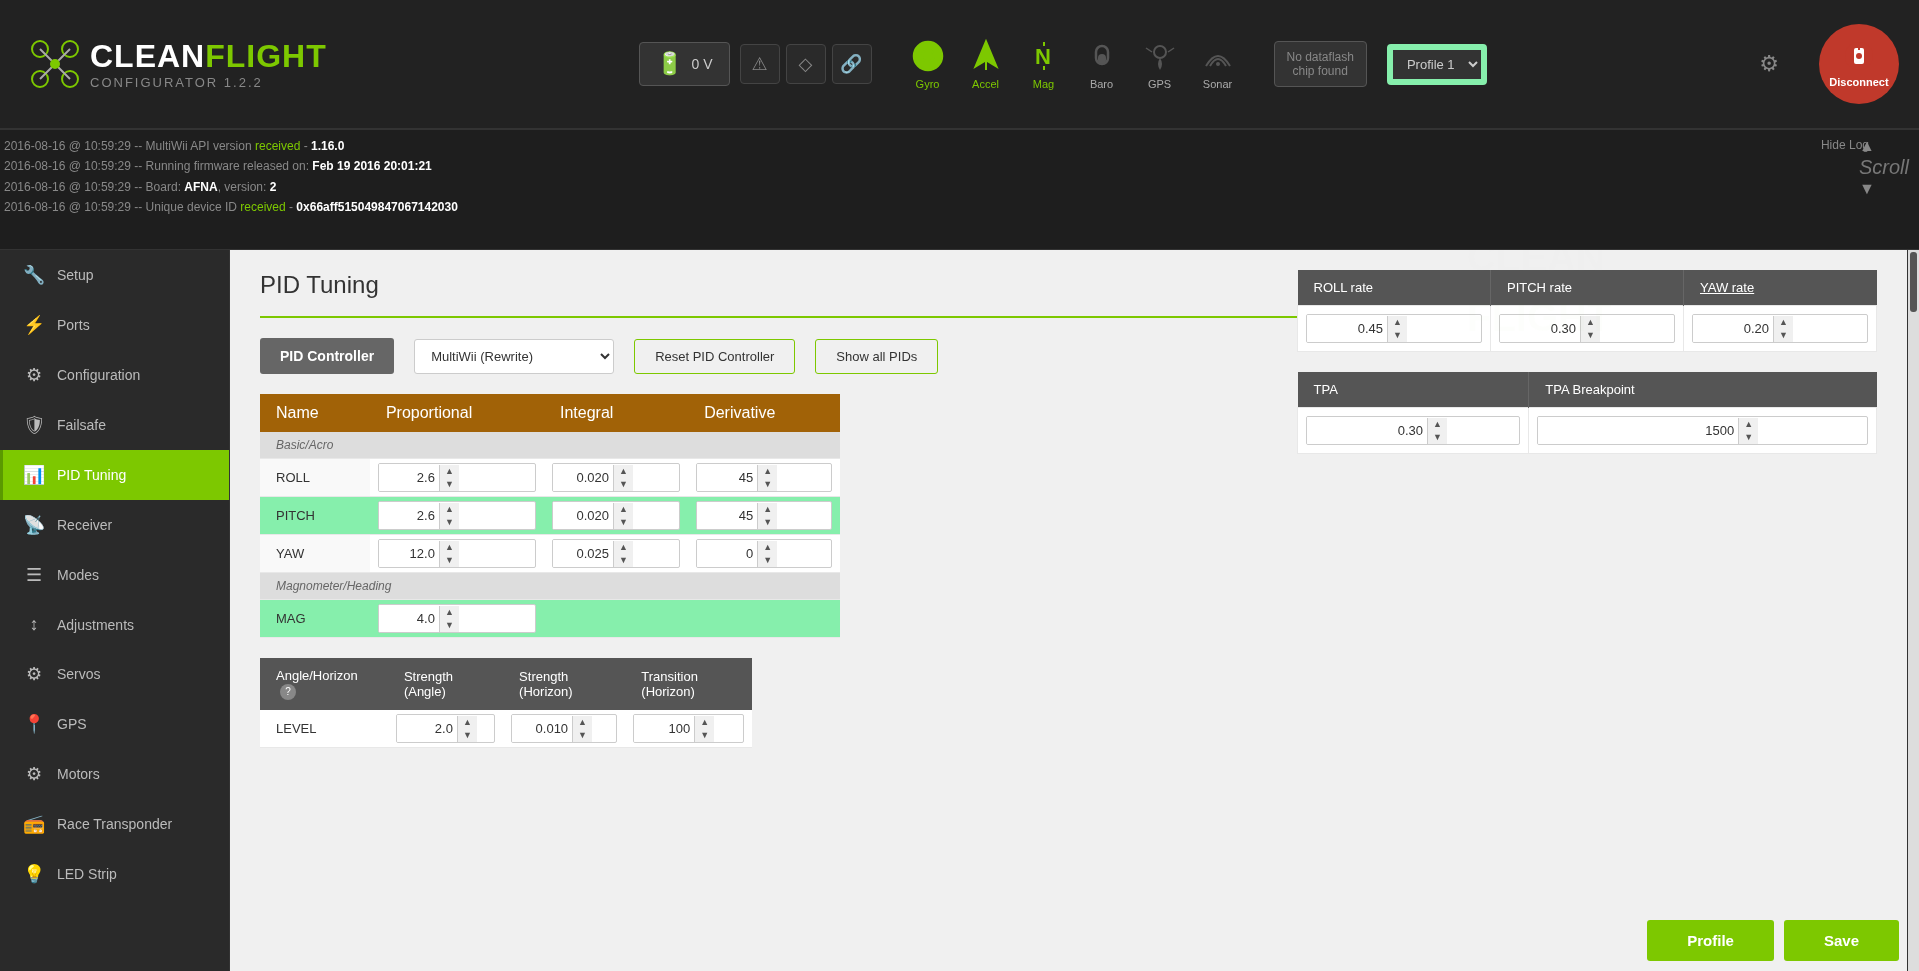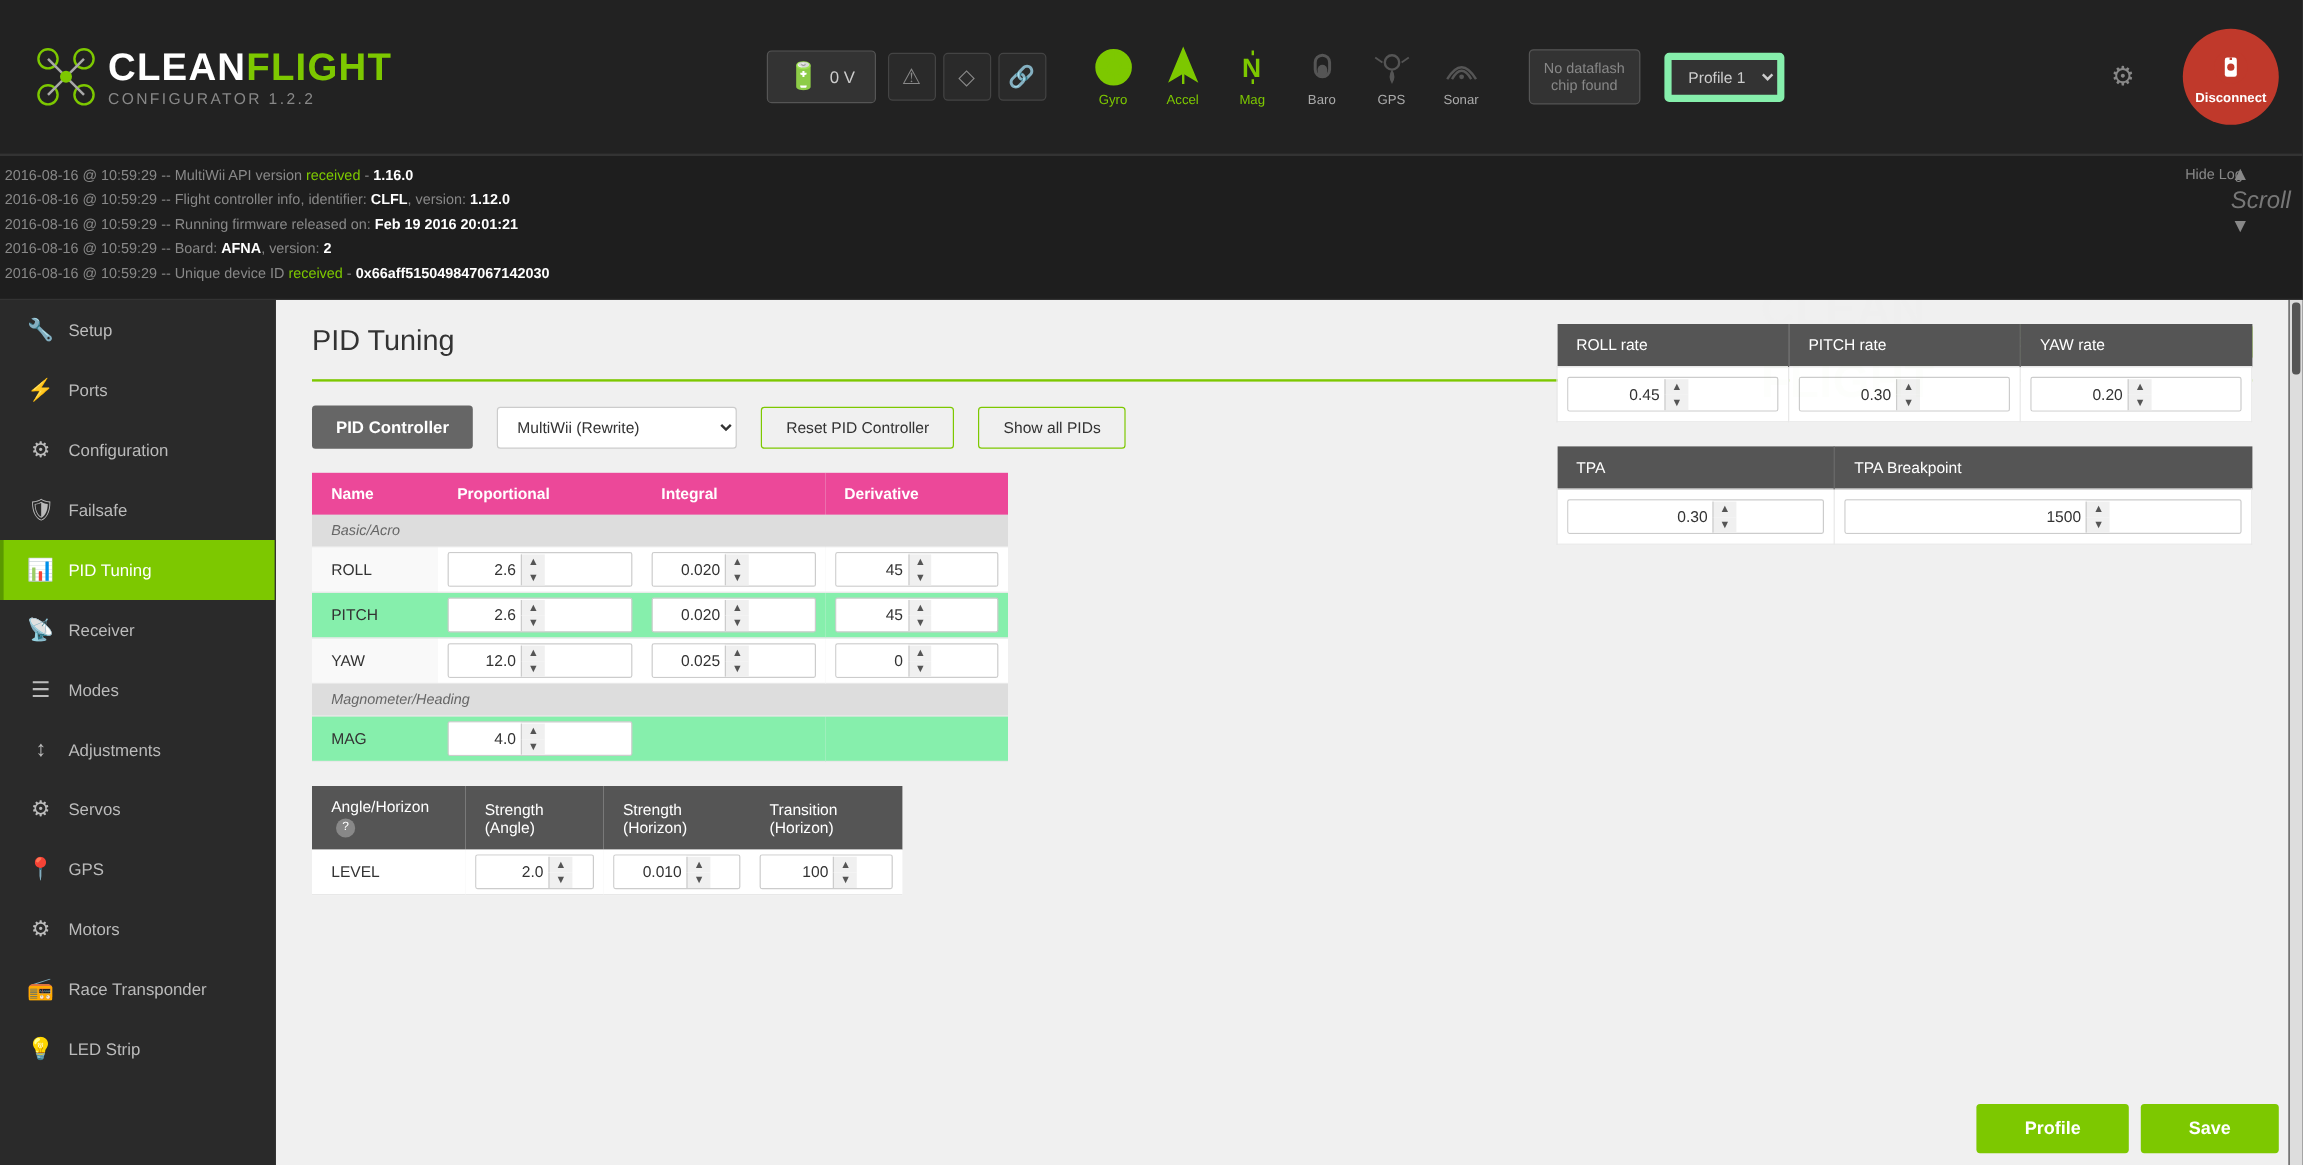--- a/index.html
+++ b/index.html
@@ -59,21 +59,21 @@
 
     
     .pid-controller-section { display: flex; align-items: center; gap: 20px; margin-bottom: 20px; }
     .pid-controller-label { background: #666; color: #fff; padding: 10px 20px; border-radius: 3px; font-size: 14px; font-weight: bold; }
     .pid-controller-select { border: 1px solid #ccc; border-radius: 3px; padding: 8px 12px; font-size: 13px; color: #333; background: #fff; cursor: pointer; min-width: 200px; }
     .reset-btn { border: 1px solid #7dc800; background: transparent; color: #333; padding: 9px 20px; border-radius: 3px; font-size: 13px; cursor: pointer; }
     .show-all-btn { border: 1px solid #7dc800; background: transparent; color: #333; padding: 9px 20px; border-radius: 3px; font-size: 13px; cursor: pointer; }
 
     
     .pid-table { width: 580px; border-collapse: collapse; margin-bottom: 20px; }
-    .pid-table th { background: #ec4899; color: #fff; padding: 10px 16px; text-align: left; font-size: 13px; font-weight: bold; }
+    .pid-table th { background: #a16207; color: #fff; padding: 10px 16px; text-align: left; font-size: 16px; font-weight: normal; }
     .pid-table td { padding: 4px 8px; background: #fff; border-bottom: 1px solid #e8e8e8; }
     .pid-table tr.section-header td { background: #ddd; color: #666; font-size: 12px; padding: 6px 16px; font-style: italic; }
     .pid-table .row-label { padding-left: 16px; font-size: 13px; color: #333; background: #f9f9f9; }
     .pid-table .striped td { background: #86efac; }
 
     .spin-input { display: flex; align-items: center; border: 1px solid #ccc; border-radius: 2px; overflow: hidden; background: #fff; }
     .spin-input input { border: none; width: 60px; text-align: right; padding: 6px 4px; font-size: 13px; color: #333; outline: none; }
     .spin-arrows { display: flex; flex-direction: column; }
     .spin-arrow { background: #f0f0f0; border: none; border-left: 1px solid #ccc; padding: 2px 5px; cursor: pointer; font-size: 9px; line-height: 1; color: #555; }
 
@@ -82,21 +82,21 @@
     .angle-table th { background: #555; color: #fff; padding: 10px 16px; text-align: left; font-size: 13px; font-weight: normal; }
     .angle-table td { padding: 4px 8px; background: #fff; border-bottom: 1px solid #e8e8e8; }
     .angle-table .row-label { padding-left: 16px; font-size: 13px; color: #333; }
     .help-icon { display: inline-block; width: 16px; height: 16px; background: #888; color: #fff; border-radius: 50%; text-align: center; line-height: 16px; font-size: 10px; cursor: pointer; margin-left: 4px; }
 
     
     .right-panel { position: absolute; top: 20px; right: 30px; width: 580px; }
     .rate-table { width: 100%; border-collapse: collapse; margin-bottom: 20px; }
     .rate-table th { background: #555; color: #fff; padding: 10px 16px; text-align: left; font-size: 13px; font-weight: normal; border-right: 1px solid #666; }
     .rate-table td { padding: 8px; background: #fff; border: 1px solid #e8e8e8; }
-    .rate-table th:last-child { border-right: none; }
+    .rate-table th:last-child { border-right: none; text-decoration: underline; }
 
     .tpa-table { width: 100%; border-collapse: collapse; }
     .tpa-table th { background: #555; color: #fff; padding: 10px 16px; text-align: left; font-size: 13px; font-weight: normal; border-right: 1px solid #666; }
     .tpa-table td { padding: 8px; background: #fff; border: 1px solid #e8e8e8; }
     .tpa-table th:last-child { border-right: none; }
 
     .watermark { position: absolute; bottom: 40px; right: 20px; opacity: 0.08; pointer-events: none; }
 
     
     .bottom-bar { position: fixed; bottom: 0; right: 0; padding: 10px 20px; display: flex; gap: 10px; z-index: 100; }
@@ -230,23 +230,20 @@
       <circle cx="16" cy="16" r="3" fill="#c0392b"></circle>
       <line x1="16" y1="8" x2="16" y2="10" stroke="#c0392b" stroke-width="2"></line>
     </svg>
     <span style="font-size:11px;font-weight:bold;color:white;">Disconnect</span>
   </button>
 </div>
 
 <div class="log-area">
   <div class="log-line">
     2016-08-16 @ 10:59:29 -- MultiWii API version <span class="received">received</span> - <span class="bold">1.16.0</span>
-  </div>
-  <div class="log-line">
-    2016-08-16 @ 10:59:29 -- Flight controller info, identifier: <span class="bold">CLFL</span>, version: <span class="bold">1.12.0</span>
   </div>
   <div class="log-line">
     2016-08-16 @ 10:59:29 -- Running firmware released on: <span class="bold">Feb 19 2016 20:01:21</span>
   </div>
   <div class="log-line">
     2016-08-16 @ 10:59:29 -- Board: <span class="bold">AFNA</span>, version: <span class="bold">2</span>
   </div>
   <div class="log-line">
     2016-08-16 @ 10:59:29 -- Unique device ID <span class="received">received</span> - <span class="bold">0x66aff515049847067142030</span>
   </div>

